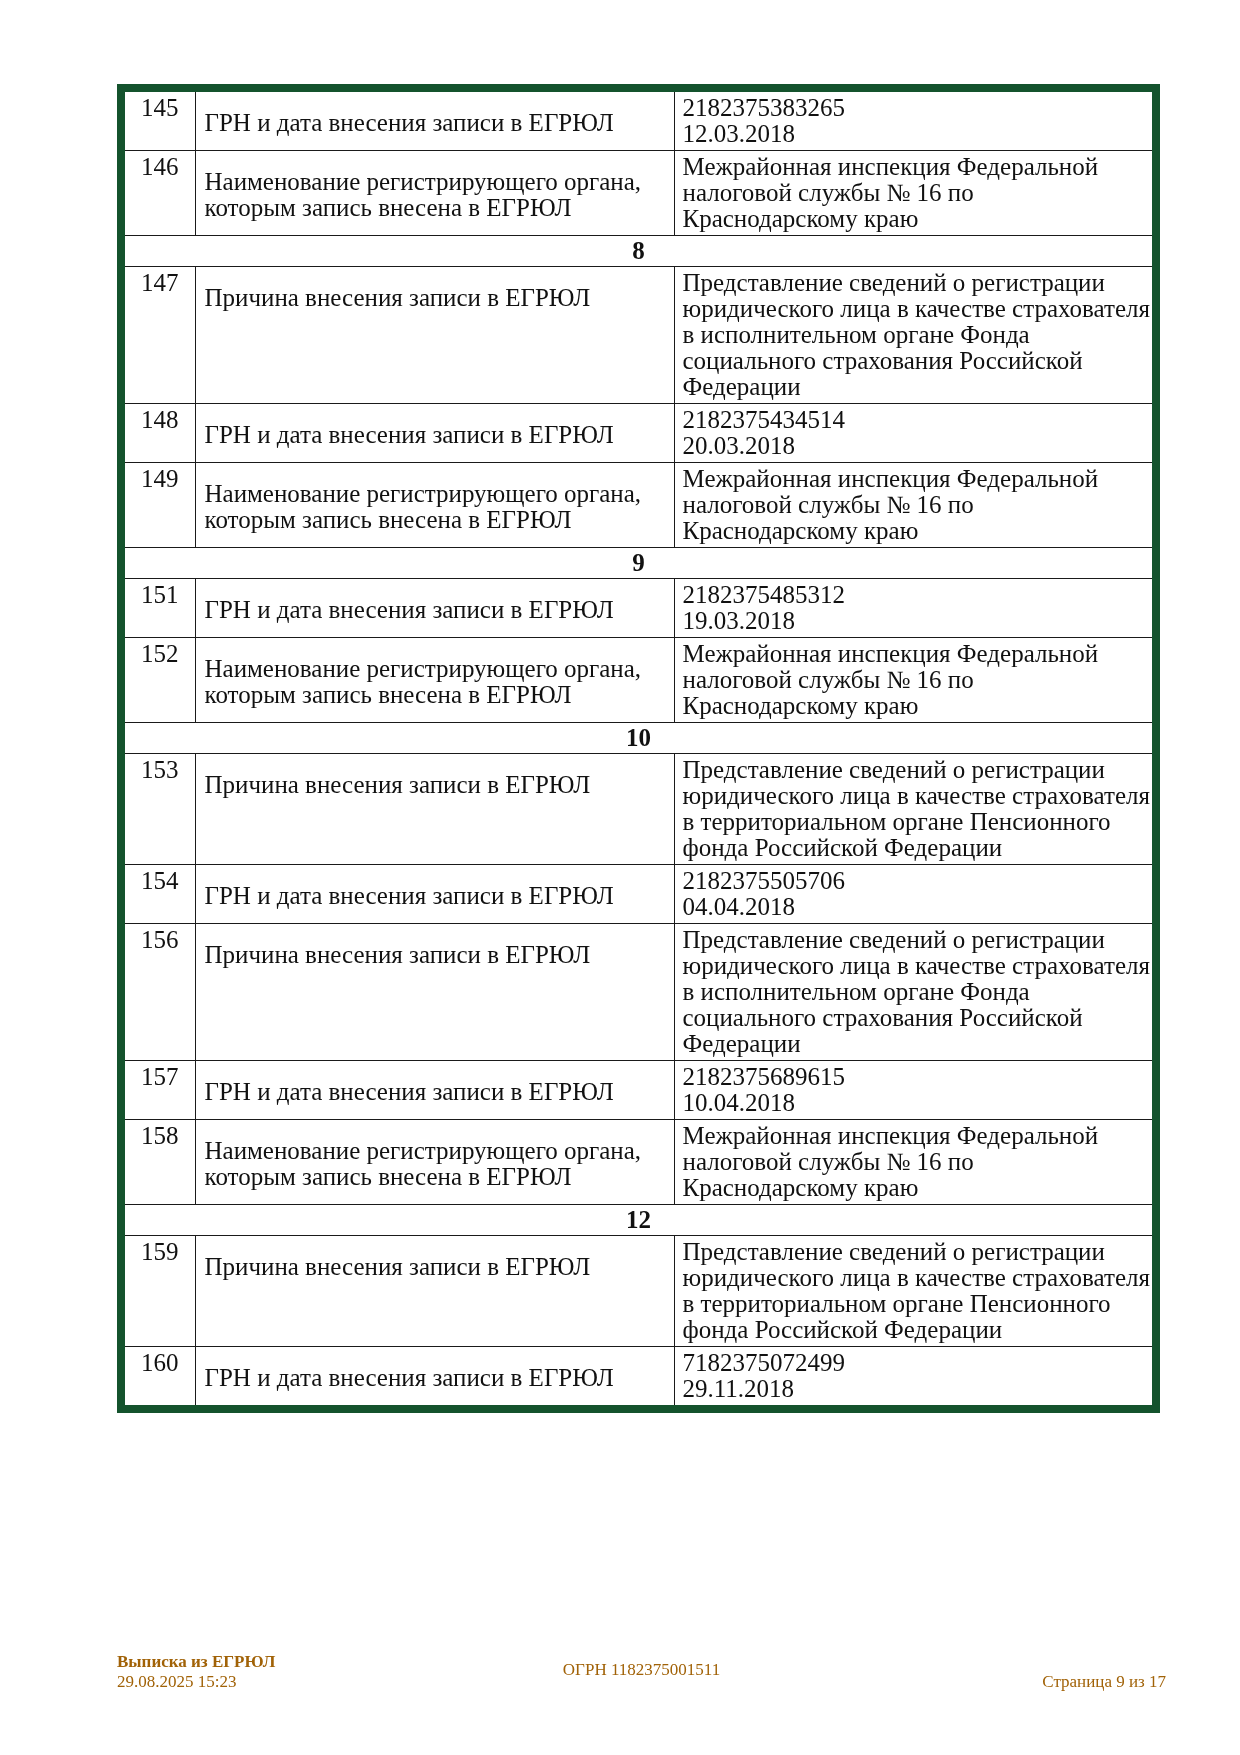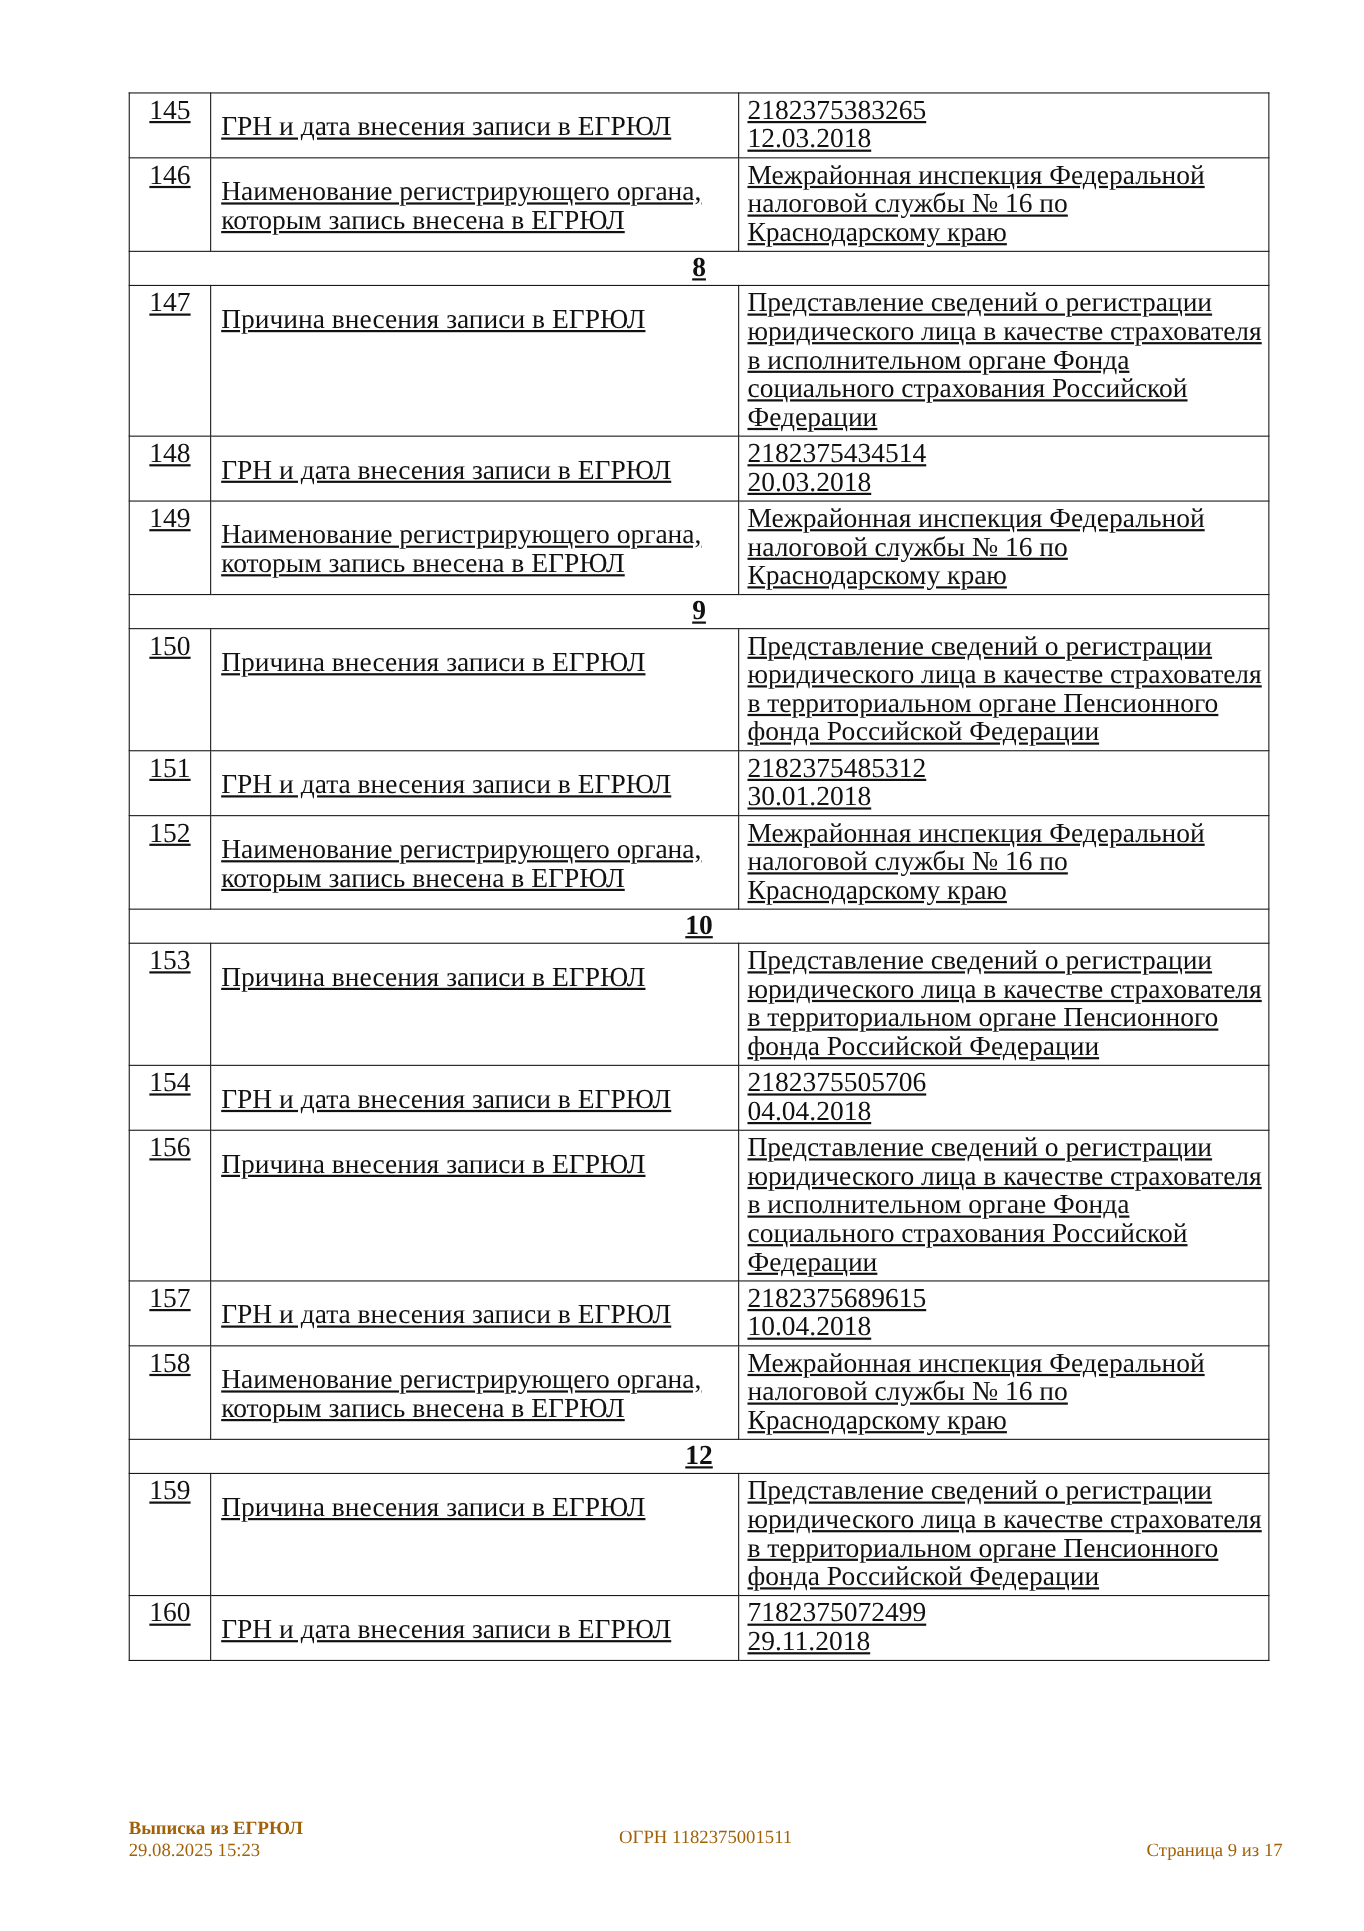--- a/index.html
+++ b/index.html
@@ -17,22 +17,21 @@
     font-family: "Liberation Serif", "DejaVu Serif", serif;
     overflow: hidden;
   }
   table.egrul-table {
     position: absolute;
     left: 117px;
     top: 84px;
     width: 1037px;
     table-layout: fixed;
     border-collapse: collapse;
-    border: 1px solid #14532d;
-    text-decoration: underline;
+    border: 8px solid #14532d;
   }
   table.egrul-table td {
     border: 1.5px solid #1a1a1a;
     vertical-align: top;
     font-size: 25px;
     line-height: 26px;
     white-space: pre;
     overflow: visible;
   }
   td.cell-num {
@@ -131,32 +130,24 @@
         <td class="cell-label">Наименование регистрирующего органа,
 которым запись внесена в ЕГРЮЛ</td>
         <td class="cell-value">Межрайонная инспекция Федеральной
 налоговой службы № 16 по
 Краснодарскому краю</td>
       </tr>
       <tr class="section-row">
         <td colspan="3">9</td>
       </tr>
       <tr>
-        <td class="cell-num">150</td>
-        <td class="cell-label">Причина внесения записи в ЕГРЮЛ</td>
-        <td class="cell-value">Представление сведений о регистрации
-юридического лица в качестве страхователя
-в территориальном органе Пенсионного
-фонда Российской Федерации</td>
-      </tr>
-      <tr>
         <td class="cell-num">151</td>
         <td class="cell-label">ГРН и дата внесения записи в ЕГРЮЛ</td>
         <td class="cell-value">2182375485312
-30.01.2018</td>
+19.03.2018</td>
       </tr>
       <tr>
         <td class="cell-num">152</td>
         <td class="cell-label">Наименование регистрирующего органа,
 которым запись внесена в ЕГРЮЛ</td>
         <td class="cell-value">Межрайонная инспекция Федеральной
 налоговой службы № 16 по
 Краснодарскому краю</td>
       </tr>
       <tr class="section-row">

